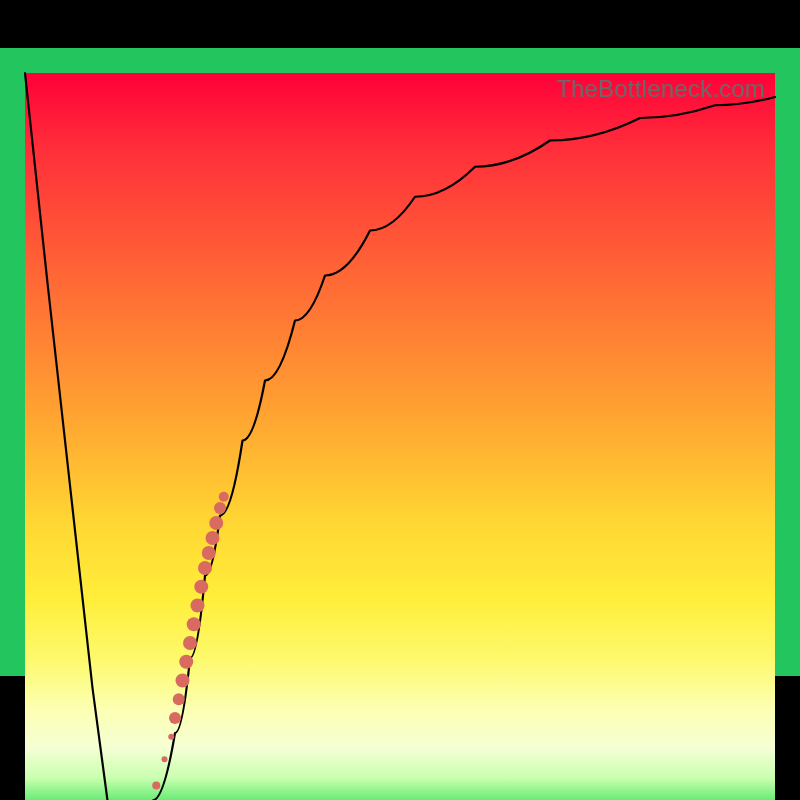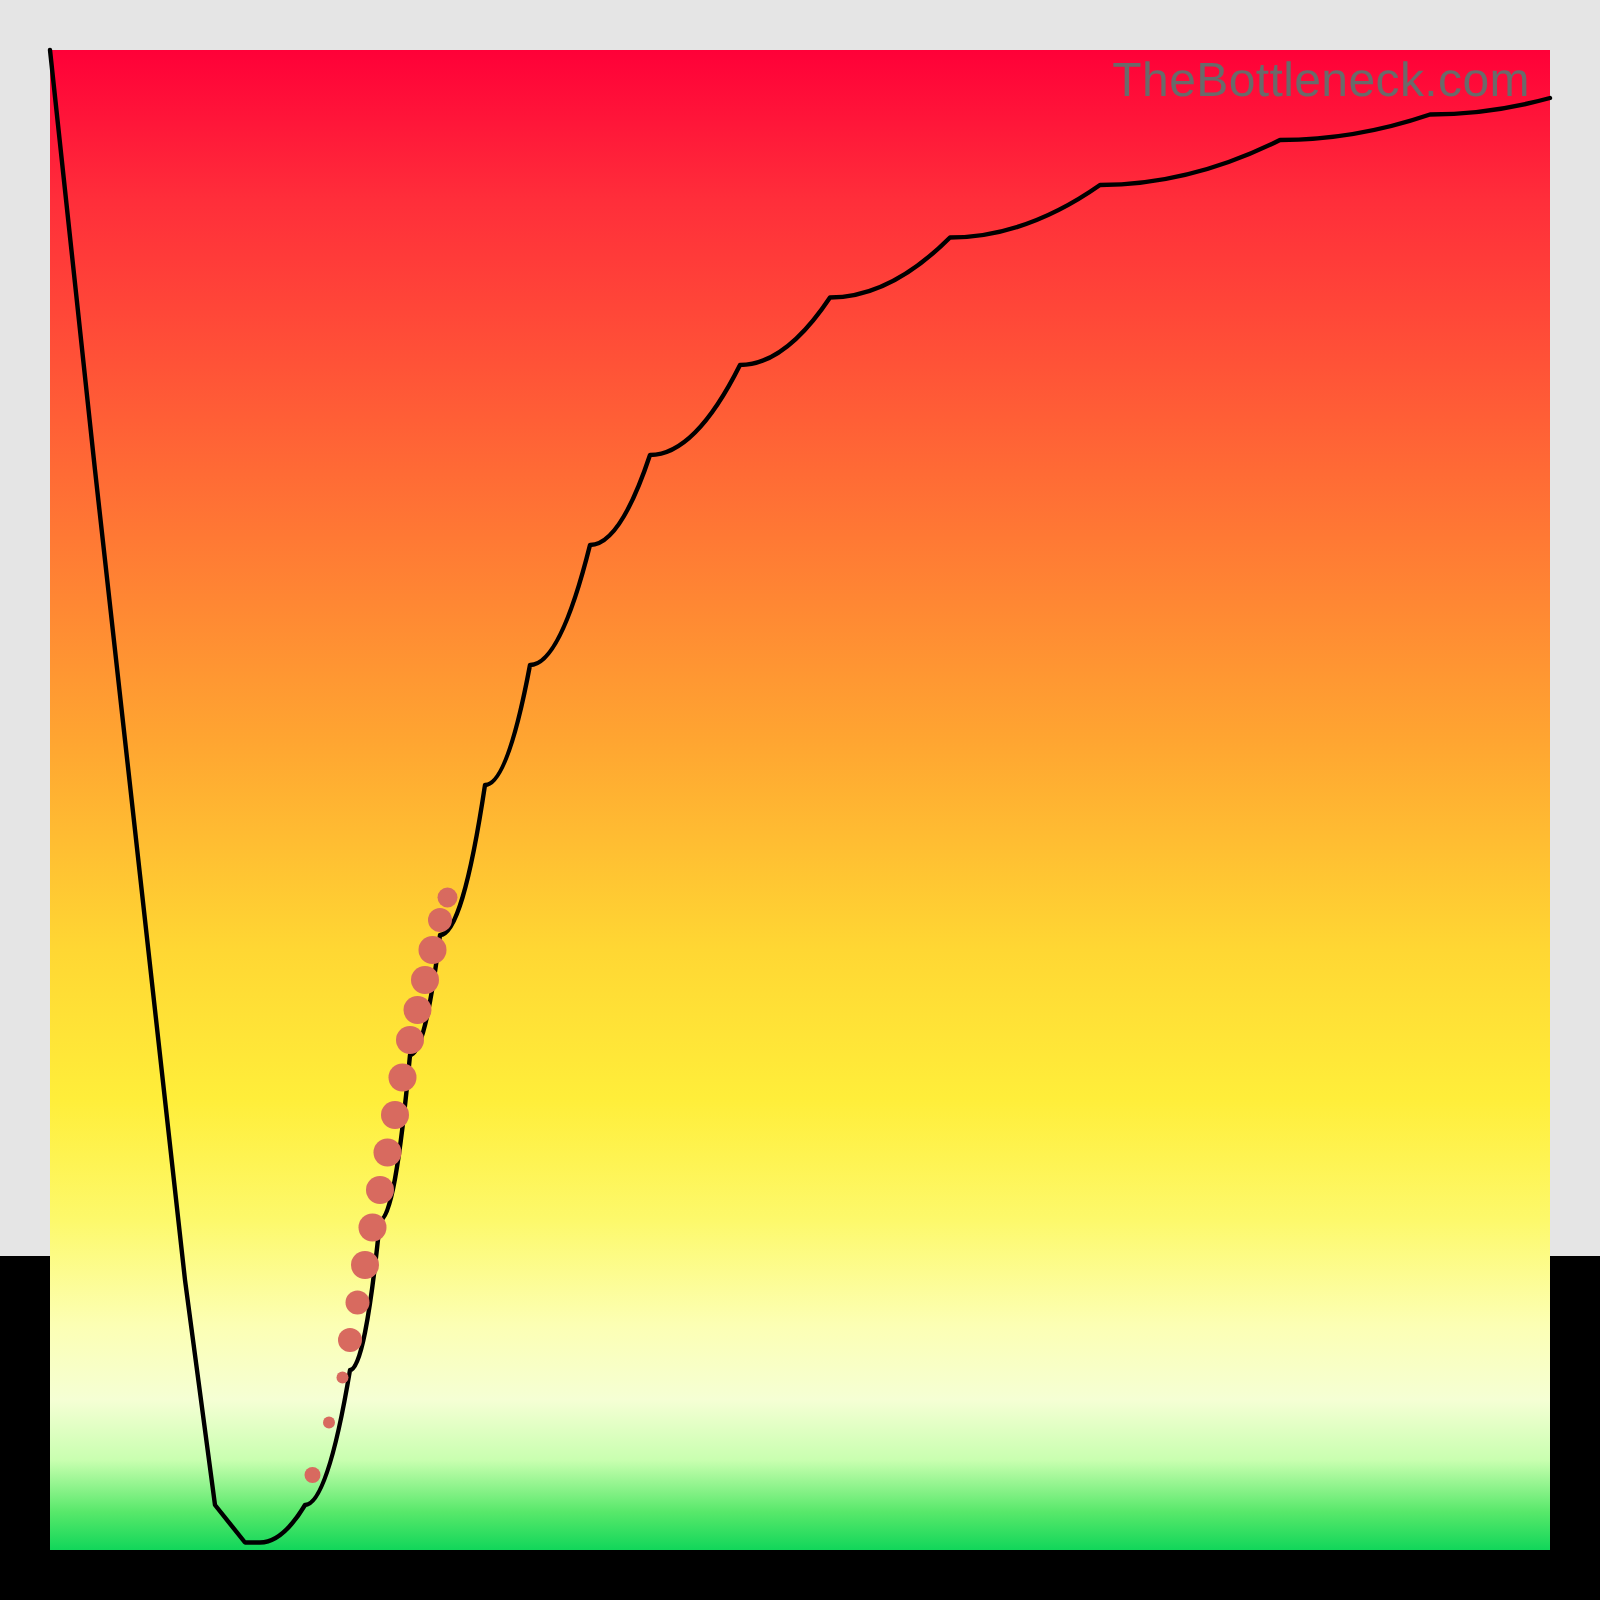--- a/index.html
+++ b/index.html
@@ -8,21 +8,22 @@
     width: 800px;
     height: 800px;
     overflow: hidden;
     background: #000;
     font-family: "Helvetica Neue", Arial, sans-serif;
   }
   .frame {
     position: relative;
     width: 800px;
     height: 628px;
-    background: #e5e5e5;
+    background: #22c55e;
+    margin-top: 48px;
   }
   .plot-area {
     position: absolute;
     left: 25px;
     top: 25px;
     width: 750px;
     height: 750px;
     background: linear-gradient(
       to bottom,
       #ff0038 0%,

